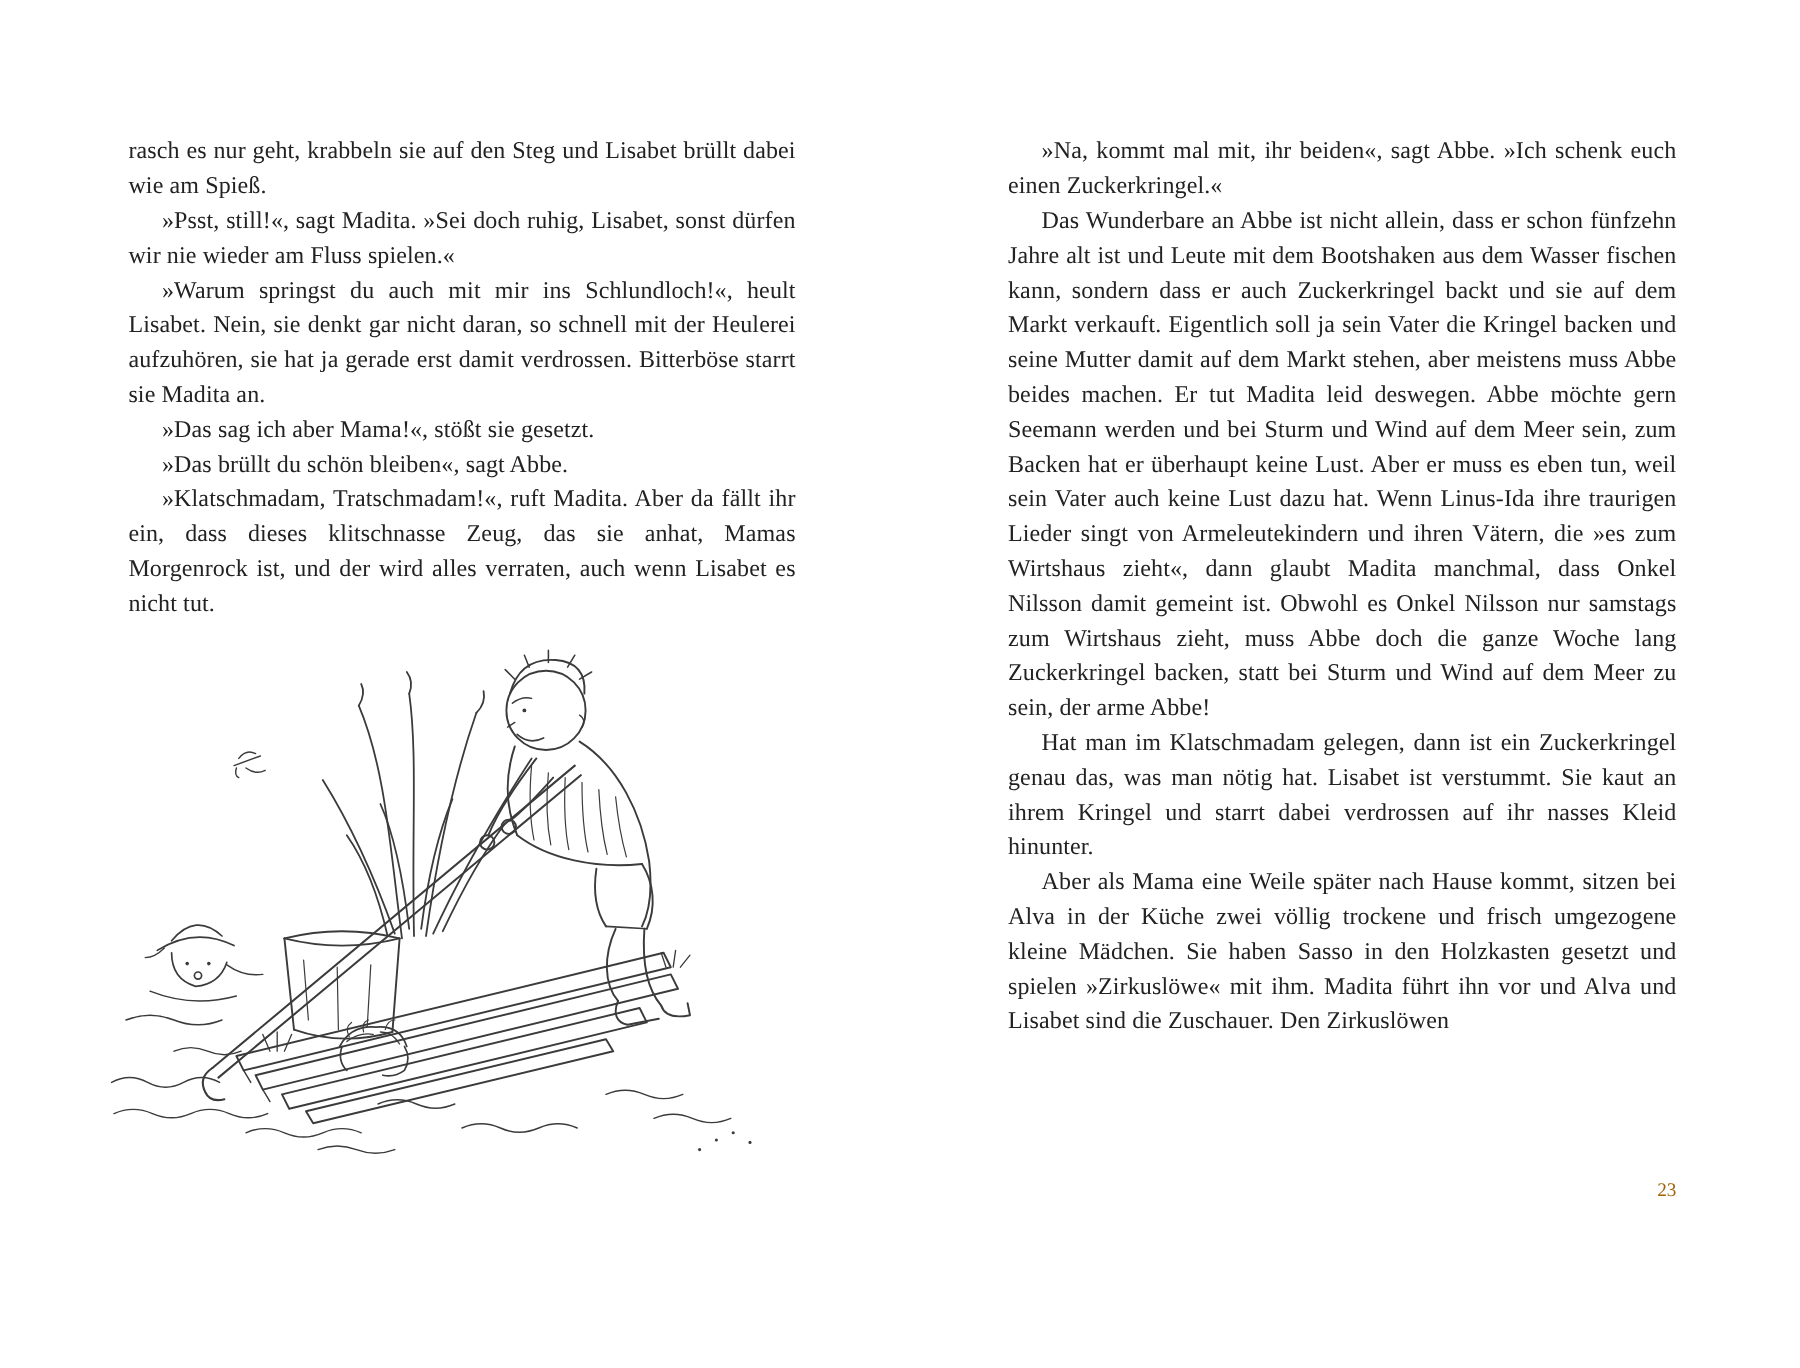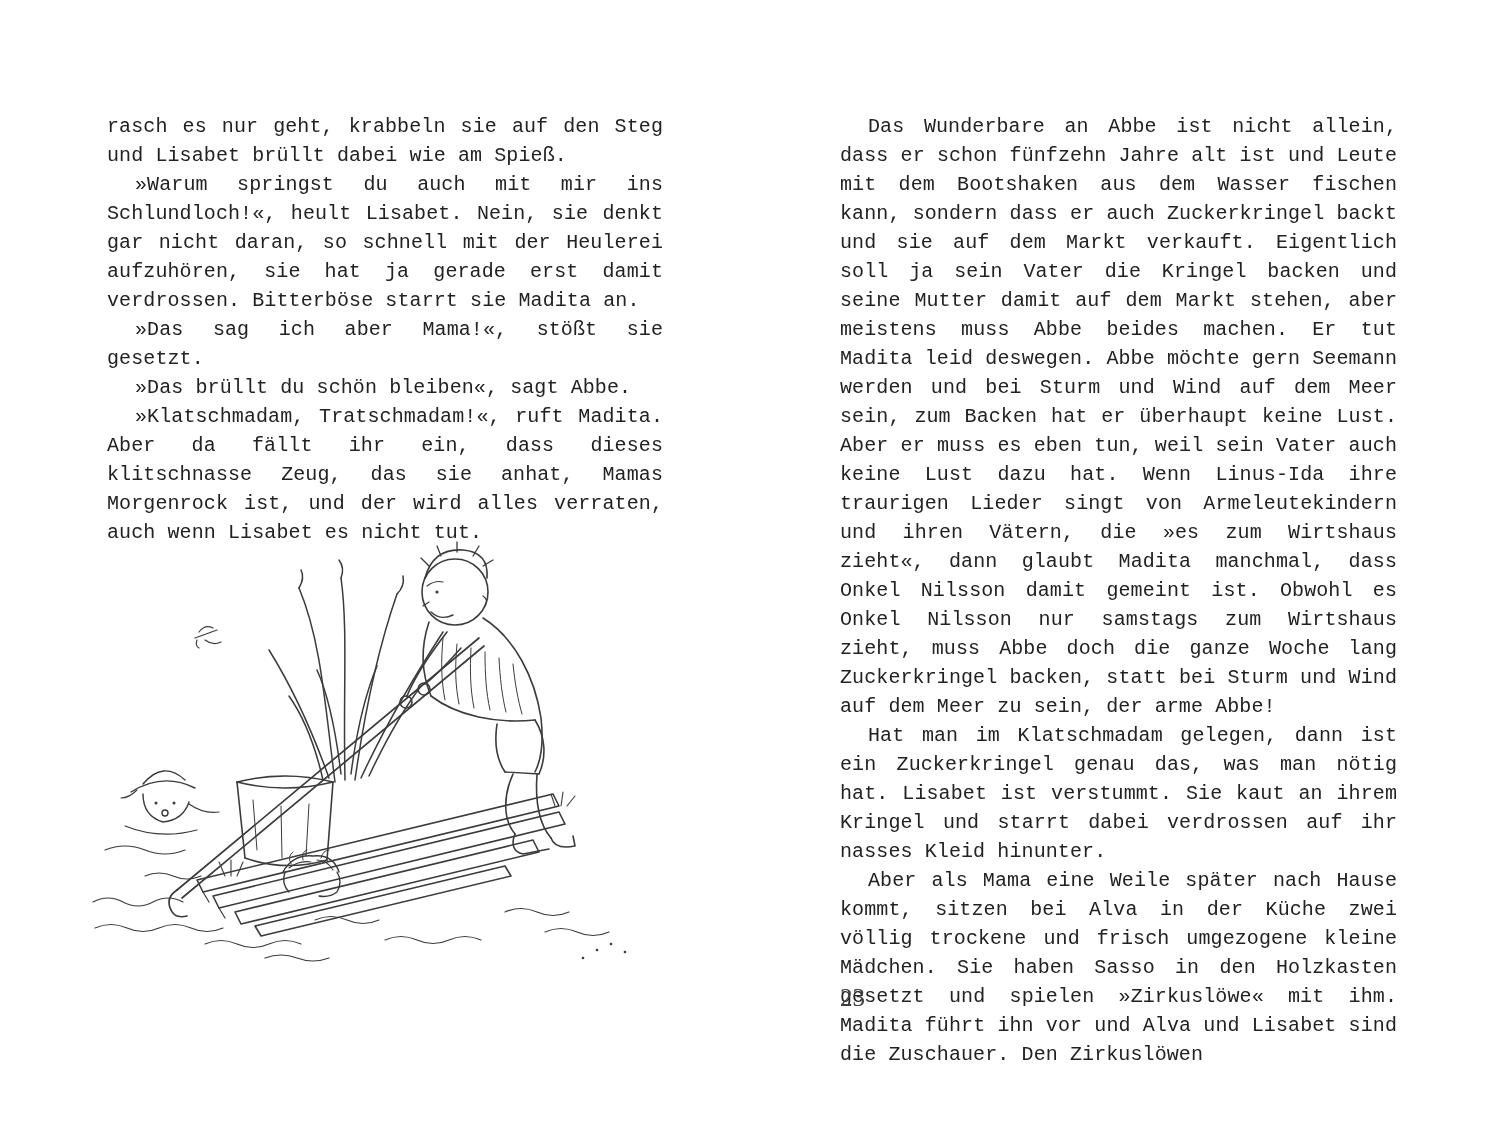--- a/index.html
+++ b/index.html
@@ -21,51 +21,51 @@
     top: 112px;
   }
   .page-left  { left: 107px; width: 556px; height: 980px; }
   .page-right { left: 840px; width: 557px; height: 1000px; }
   .text-block p {
     margin: 0;
     font-size: 20px;
     line-height: 29px;
     text-align: justify;
     letter-spacing: 0.1px;
-    font-family: Liberation Mono, monospace;
   }
   .text-block p.indent { text-indent: 1.4em; }
   figure.illustration {
     position: absolute;
     left: -22px;
     top: 408px;
     width: 582px;
     height: 448px;
     margin: 0;
   }
   figure.illustration svg { display: block; width: 100%; height: 100%; }
   .page-number {
     position: absolute;
     top: 872px;
     left: 0;
     width: 100%;
-    text-align: left;
-    font-size: 25px;
-    color: #404040;
+    text-align: right;
+    font-size: 16px;
+    color: #a16207;
   }
   .ink { stroke: #3b3b3b; fill: none; stroke-linecap: round; stroke-linejoin: round; }
 </style>
 </head>
 <body>
 
 <div class="spread">
 
   <div class="page page-left">
     <div class="text-block">
       <p>rasch es nur geht, krabbeln sie auf den Steg und Lisabet brüllt dabei wie am Spieß.</p>
+      <p class="indent">»Psst, still!«, sagt Madita. »Sei doch ruhig, Lisabet, sonst dürfen wir nie wieder am Fluss spielen.«</p>
       <p class="indent">»Warum springst du auch mit mir ins Schlundloch!«, heult Lisabet. Nein, sie denkt gar nicht daran, so schnell mit der Heulerei aufzuhören, sie hat ja gerade erst damit verdrossen. Bitterböse starrt sie Madita an.</p>
       <p class="indent">»Das sag ich aber Mama!«, stößt sie gesetzt.</p>
       <p class="indent">»Das brüllt du schön bleiben«, sagt Abbe.</p>
       <p class="indent">»Klatschmadam, Tratschmadam!«, ruft Madita. Aber da fällt ihr ein, dass dieses klitschnasse Zeug, das sie anhat, Mamas Morgenrock ist, und der wird alles verraten, auch wenn Lisabet es nicht tut.</p>
     </div>
 
     <figure class="illustration">
       <svg viewBox="0 0 582 448" xmlns="http://www.w3.org/2000/svg">
 
         <g class="ink" stroke-width="1.2">
@@ -195,20 +195,21 @@
         <g class="ink" stroke-width="1.1">
           <path d="M140 356 l-6 -14 M146 356 l0 -16 M152 356 l6 -14"></path>
           <path d="M470 286 l-4 -12 M476 286 l2 -14 M482 286 l8 -10"></path>
         </g>
       </svg>
     </figure>
   </div>
 
   <div class="page page-right">
     <div class="text-block">
+      <p class="indent">»Na, kommt mal mit, ihr beiden«, sagt Abbe. »Ich schenk euch einen Zuckerkringel.«</p>
       <p class="indent">Das Wunderbare an Abbe ist nicht allein, dass er schon fünfzehn Jahre alt ist und Leute mit dem Bootshaken aus dem Wasser fischen kann, sondern dass er auch Zuckerkringel backt und sie auf dem Markt verkauft. Eigentlich soll ja sein Vater die Kringel backen und seine Mutter damit auf dem Markt stehen, aber meistens muss Abbe beides machen. Er tut Madita leid deswegen. Abbe möchte gern Seemann werden und bei Sturm und Wind auf dem Meer sein, zum Backen hat er überhaupt keine Lust. Aber er muss es eben tun, weil sein Vater auch keine Lust dazu hat. Wenn Linus-Ida ihre traurigen Lieder singt von Armeleutekindern und ihren Vätern, die »es zum Wirtshaus zieht«, dann glaubt Madita manchmal, dass Onkel Nilsson damit gemeint ist. Obwohl es Onkel Nilsson nur samstags zum Wirtshaus zieht, muss Abbe doch die ganze Woche lang Zuckerkringel backen, statt bei Sturm und Wind auf dem Meer zu sein, der arme Abbe!</p>
       <p class="indent">Hat man im Klatschmadam gelegen, dann ist ein Zuckerkringel genau das, was man nötig hat. Lisabet ist verstummt. Sie kaut an ihrem Kringel und starrt dabei verdrossen auf ihr nasses Kleid hinunter.</p>
       <p class="indent">Aber als Mama eine Weile später nach Hause kommt, sitzen bei Alva in der Küche zwei völlig trockene und frisch umgezogene kleine Mädchen. Sie haben Sasso in den Holzkasten gesetzt und spielen »Zirkuslöwe« mit ihm. Madita führt ihn vor und Alva und Lisabet sind die Zuschauer. Den Zirkuslöwen</p>
     </div>
     <div class="page-number">23</div>
   </div>
 
 </div>
 
 </body></html>

